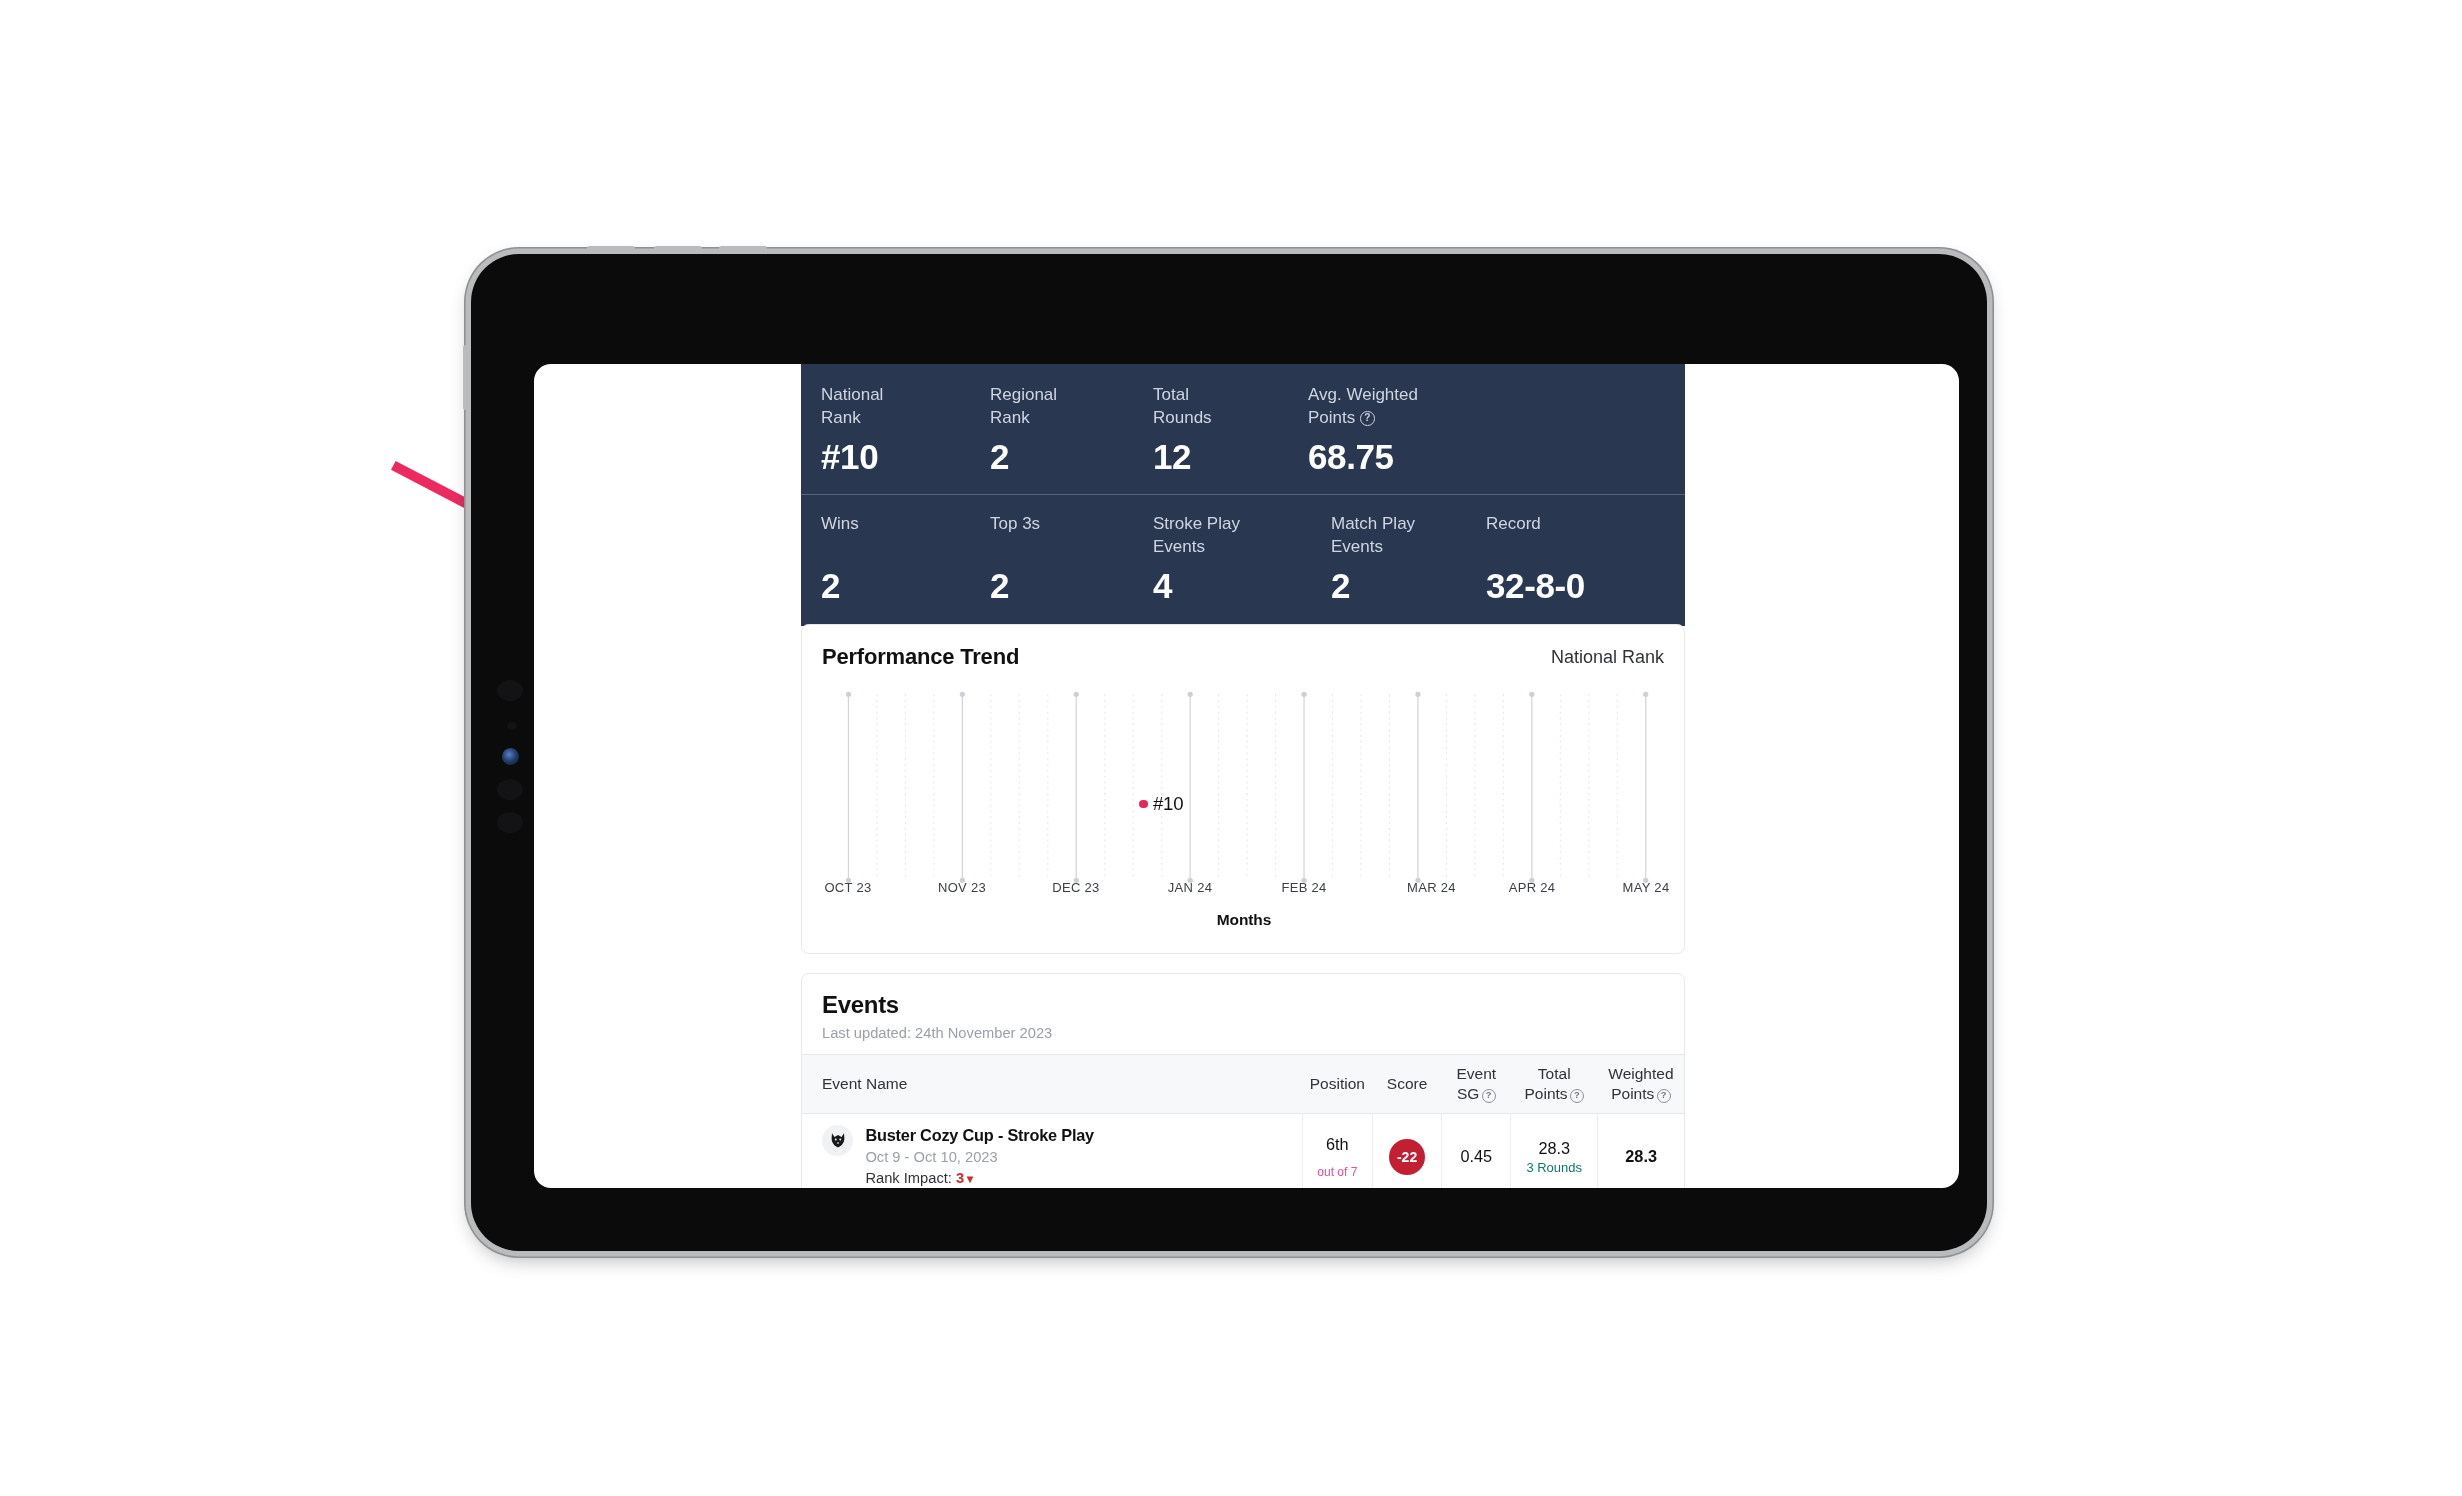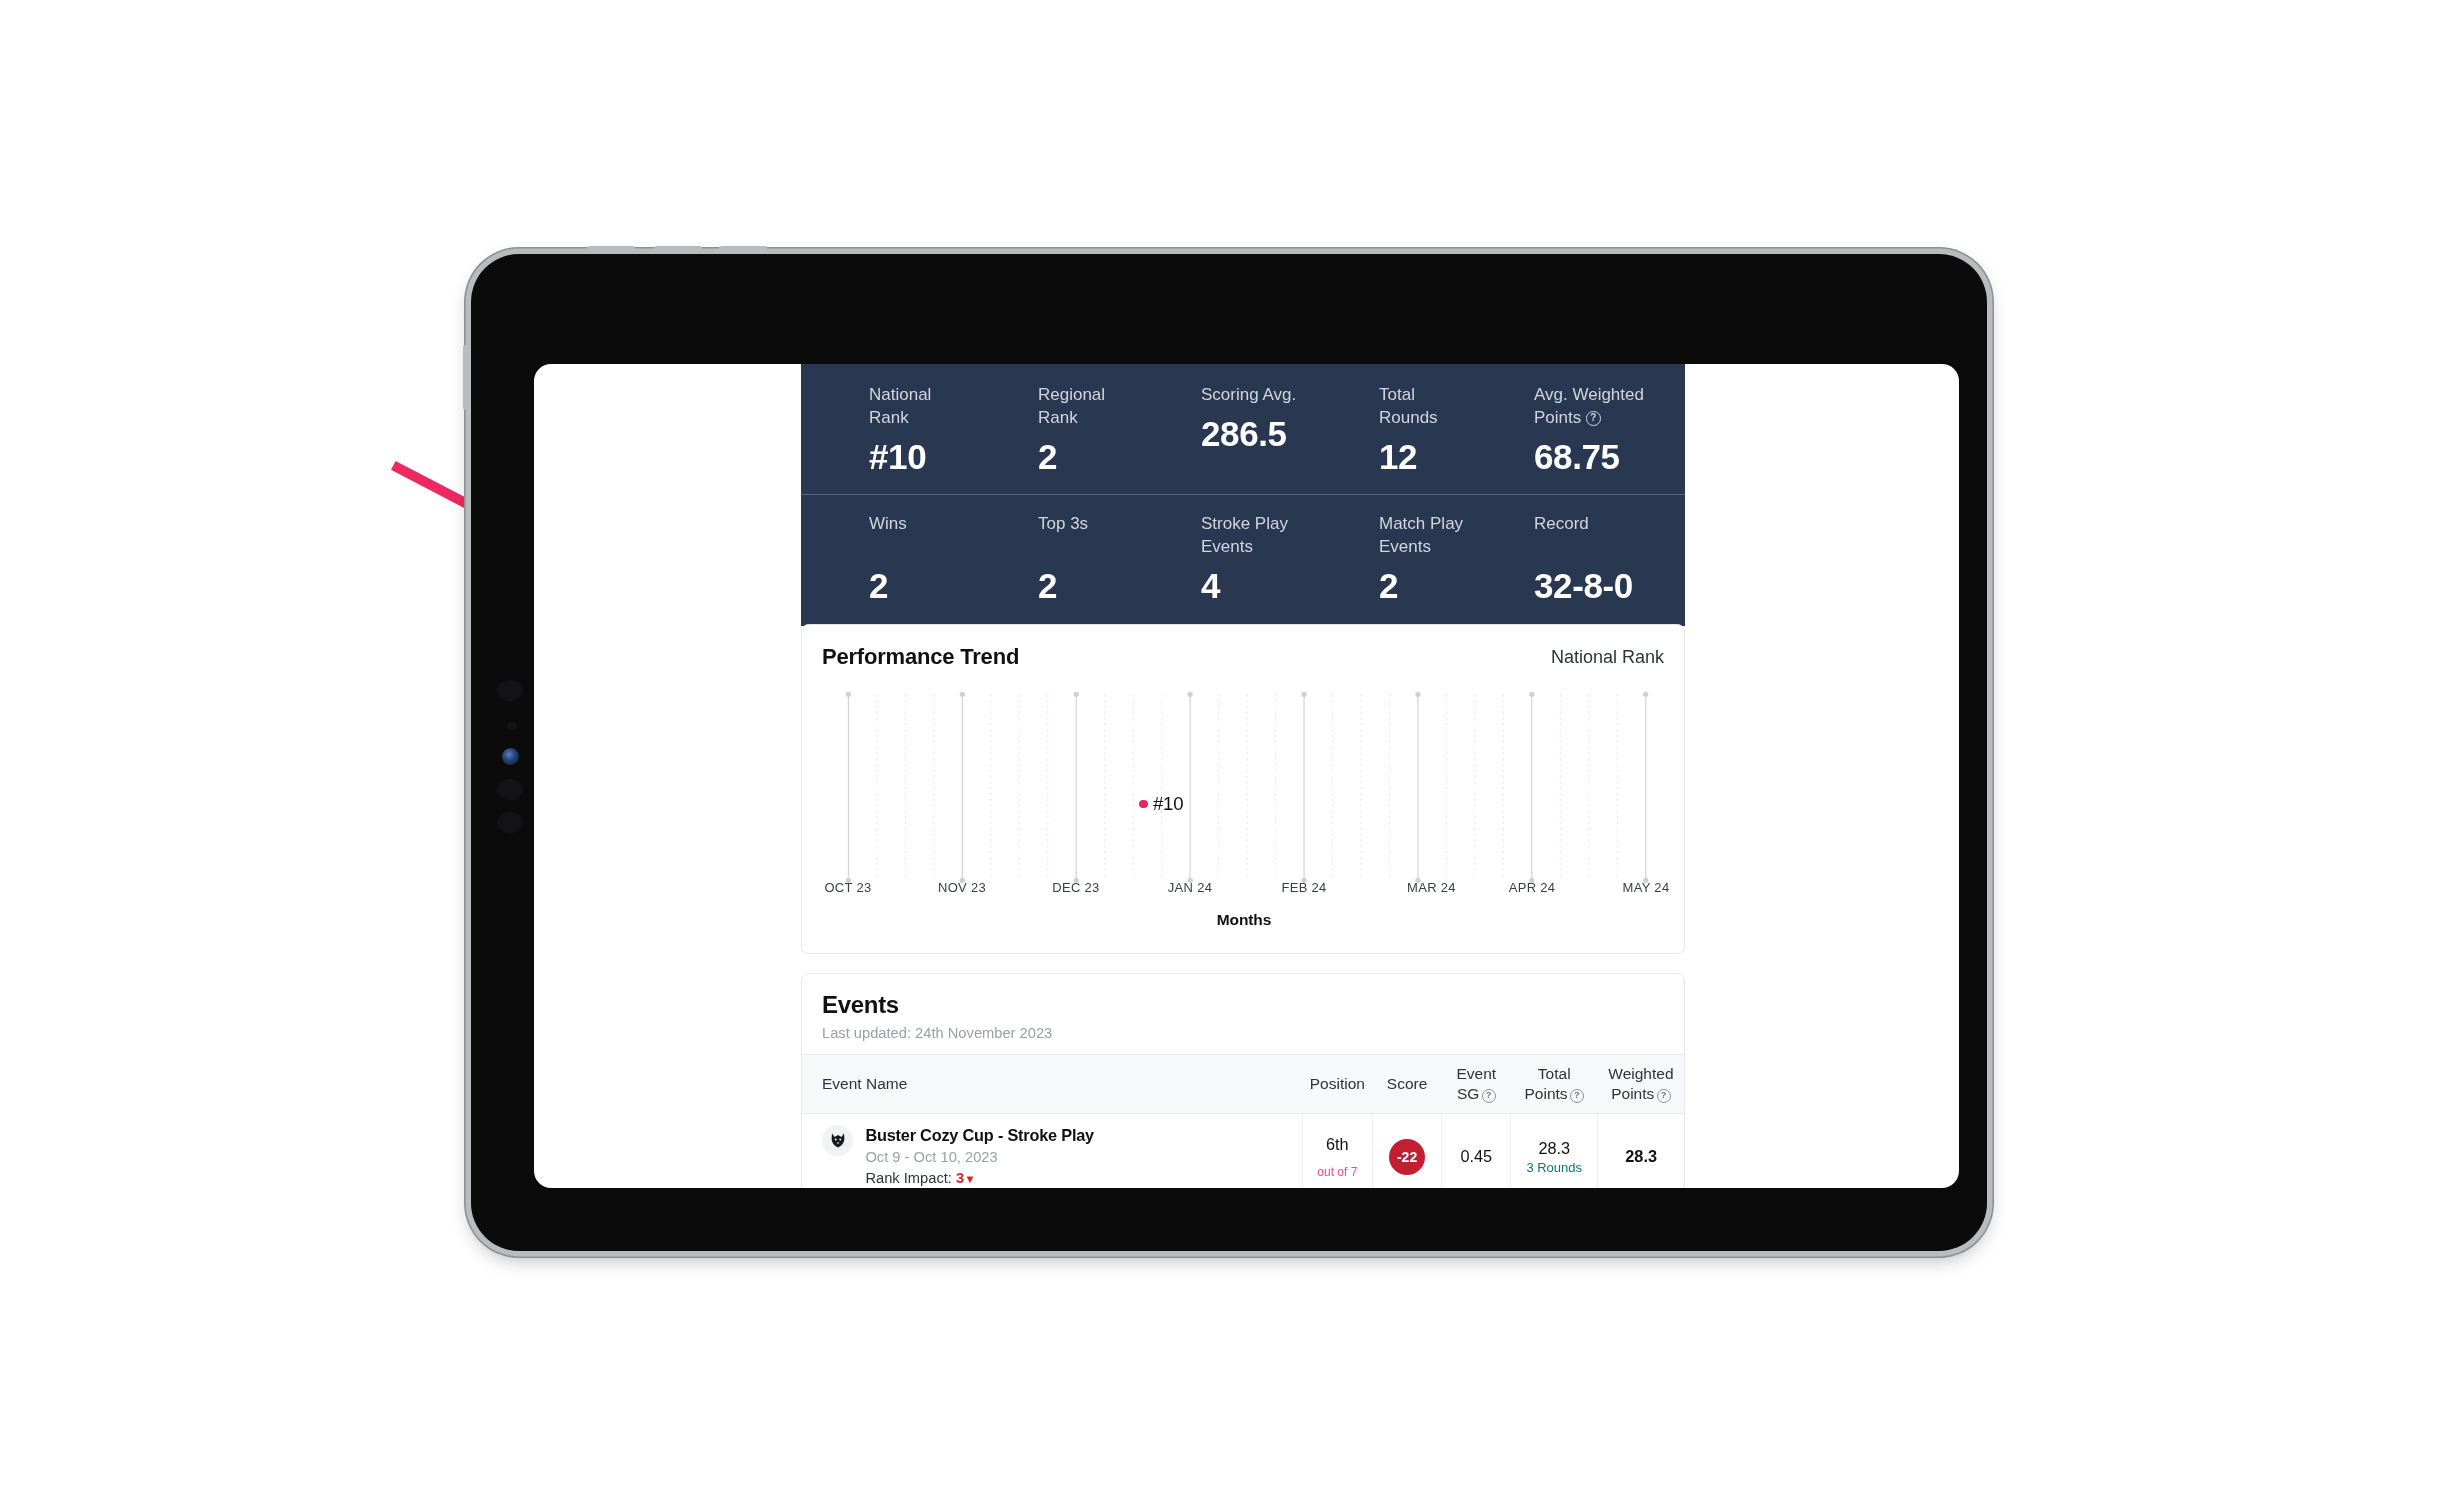--- a/index.html
+++ b/index.html
@@ -39,21 +39,21 @@
   }
 
   
   #stats {
     position:absolute; left:267px; top:0; width:884px; background:#2a3750;
   }
   .stat-row { display:flex; }
   .stat-row.row1 { padding:20px 0 17px 0; }
   .stat-row.row2 { padding:18.6px 0 20px 0; border-top:1.5px solid #56637a; }
   .stat-cell { flex:0 0 auto; padding-left:20px; }
-  .stat-cell.c0 { width:169px;margin-left:48px; } .stat-cell.c1 { width:163px; }
+  .stat-cell.c0 { width:169px; } .stat-cell.c1 { width:163px; }
   .stat-cell.c2 { width:178px; } .stat-cell.c3 { width:155px; }
   .stat-cell.c4 { width:201px; }
   .stat-label {
     font-size:17px; line-height:1.34; color:#cfd6e2; font-weight:400;
     display:flex; align-items:flex-start; flex-wrap:wrap; gap:0 4.6px;
   }
   .stat-label .w { display:block; width:100%; }
   .stat-label .inline { display:inline; }
   .stat-value { margin-top:7px; font-size:35px; font-weight:700; color:#ffffff; letter-spacing:-0.4px; }
   .q-dark {
@@ -184,26 +184,20 @@
           </div>
 
           <div class="stat-cell c1">
             <div class="stat-label">
               <span class="w">Regional</span>
               <span class="w">Rank</span>
             </div>
             <div class="stat-value">2</div>
           </div>
 
-          <div class="stat-cell c2">
-            <div class="stat-label">
-              <span class="w">Scoring Avg.</span>
-            </div>
-            <div class="stat-value">286.5</div>
-          </div>
 
           <div class="stat-cell c3">
             <div class="stat-label">
               <span class="w">Total</span>
               <span class="w">Rounds</span>
             </div>
             <div class="stat-value">12</div>
           </div>
 
           <div class="stat-cell c4">

